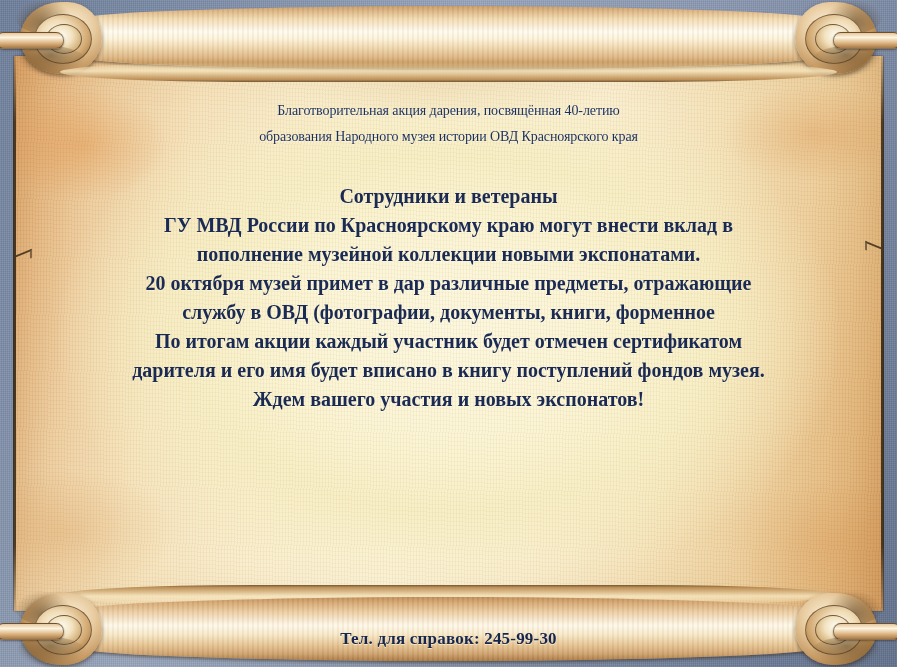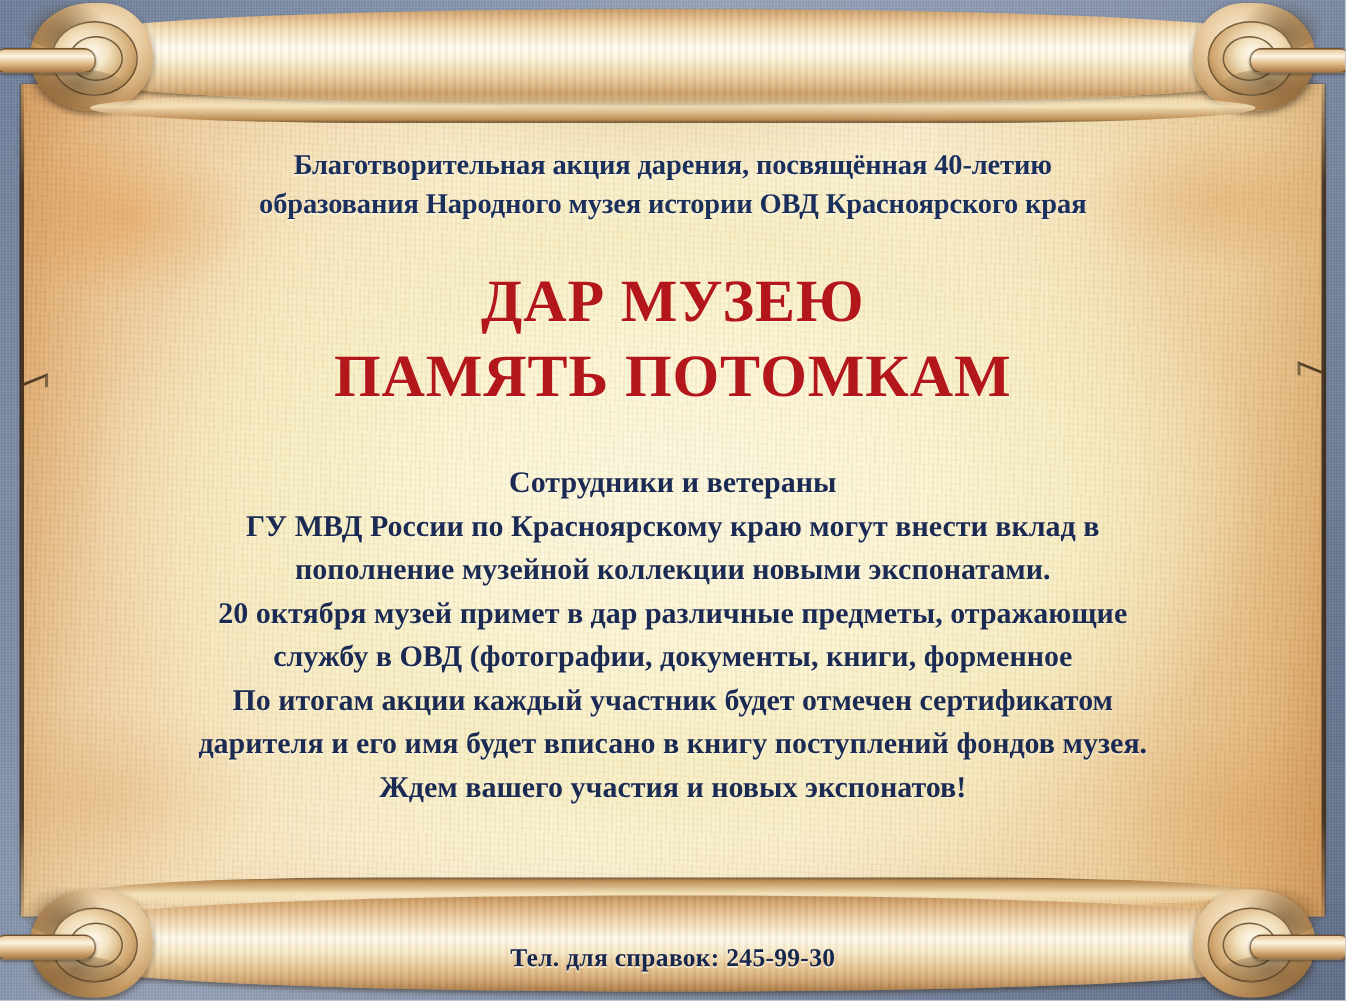--- a/index.html
+++ b/index.html
@@ -290,22 +290,22 @@
     position: absolute;
     left: 60px;
     right: 60px;
     top: 84px;
     bottom: 84px;
     text-align: center;
   }
 
   .header-line {
     color: #1b2f5c;
-    font-weight: bold;
-    font-size: 19px;
+    font-weight: normal;
+    font-size: 14px;
     line-height: 26px;
     letter-spacing: -0.1px;
     text-shadow: 0 1px 0 rgba(255,252,235,0.55);
   }
   .header-block { margin-top: 14px; }
 
   .title {
     color: #b3171b;
     font-weight: bold;
     font-size: 40px;
@@ -400,24 +400,20 @@
     </div>
   </div>
 
   <div class="content">
 
     <div class="header-block">
       <div class="header-line">Благотворительная акция дарения, посвящённая 40-летию</div>
       <div class="header-line">образования Народного музея истории ОВД Красноярского края</div>
     </div>
 
-    <div class="title">
-      <div>ДАР МУЗЕЮ</div>
-      <div>ПАМЯТЬ ПОТОМКАМ</div>
-    </div>
 
     <div class="body-block">
       <div class="para">
         <div>Сотрудники и ветераны</div>
         <div>ГУ МВД России по Красноярскому краю могут внести вклад в</div>
         <div>пополнение музейной коллекции новыми экспонатами.</div>
         <div>20 октября музей примет в дар различные предметы, отражающие</div>
         <div>службу в ОВД (фотографии, документы, книги, форменное</div>
       </div>
       <div class="para">

